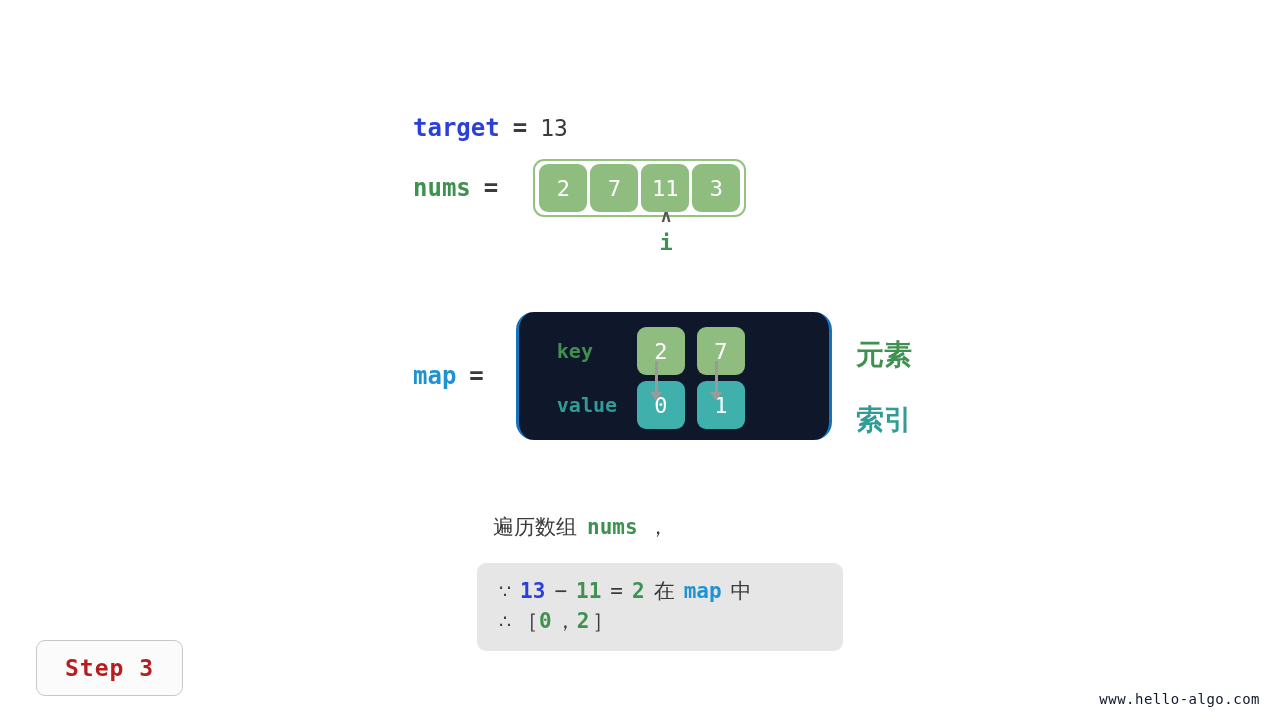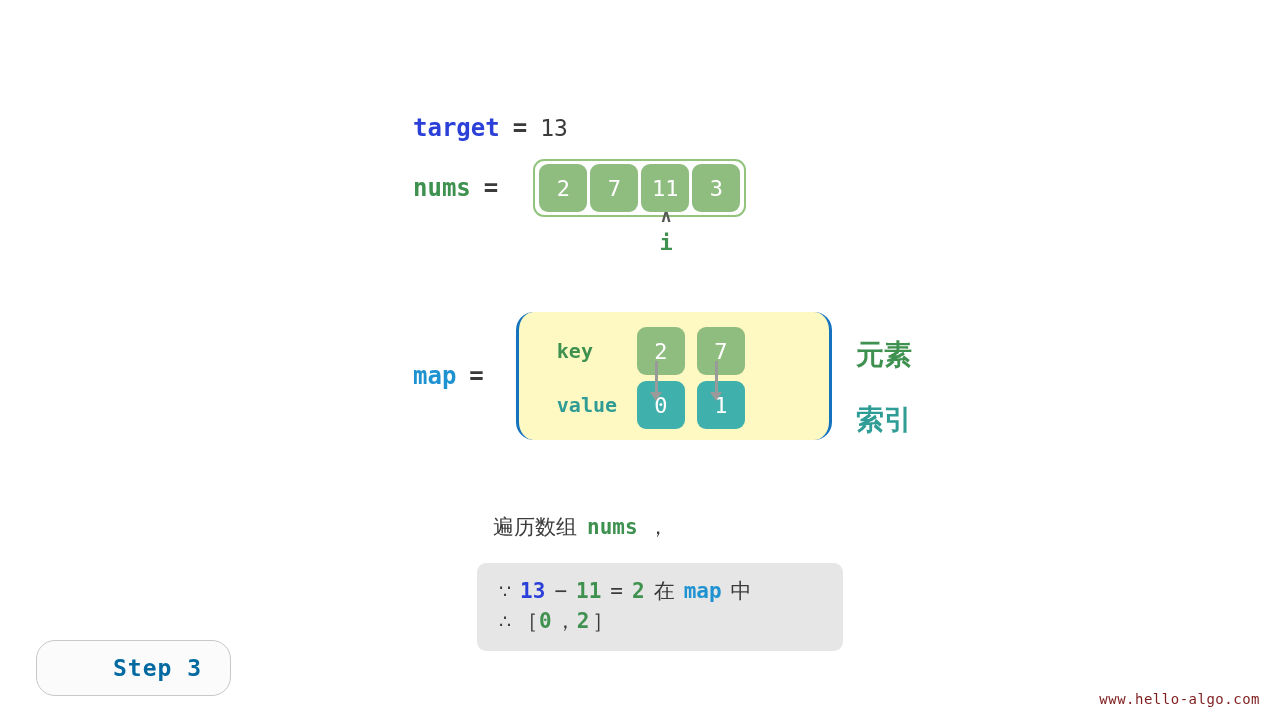--- a/index.html
+++ b/index.html
@@ -93,21 +93,21 @@
     display: flex; align-items: center; gap: 13px;
     font-size: 24px; font-weight: bold;
     height: 132px;
   }
   .var-blue-light { color: #1f93d1; }
 
   #map-box {
     margin-left: 32px;
     width: 310px;
     height: 128px;
-    background: #fef9c3;
+    background: #0f172a;
     border-left: 3px solid #1573be;
     border-right: 3px solid #1573be;
     border-radius: 18px;
     position: relative;
   }
   #map-grid {
     position: absolute;
     left: 38px; top: 14px;
     display: grid;
     grid-template-columns: 80px 52px 8px 52px;
@@ -198,35 +198,34 @@
   .concl-line .op { color: #3b3b3b; font-family: "DejaVu Sans Mono", "Liberation Mono", monospace; }
   .concl-line .map-ref { color: #1f93d1; font-weight: bold;
                          font-family: "DejaVu Sans Mono", "Liberation Mono", monospace; }
   .concl-line .brk { color: #3b3b3b; }
 
   
   #step-badge {
     left: 36px; top: 640px;
     width: 145px; height: 54px;
     border: 1px solid #c8c8c8;
-    border-radius: 19px;
+    border-radius: 9px;
     background: #fbfbfb;
     display: flex; align-items: center; justify-content: center;
     font-size: 23px; font-weight: bold;
-    color: #0369a1;
+    color: #b91c1c;
     letter-spacing: 1px;
     font-family: "DejaVu Sans Mono", "Liberation Mono", monospace;
-    padding-left: 48px;
   }
 
   
   #watermark {
     right: 20px; bottom: 13px;
     font-size: 14px;
-    color: #7f1d1d;
+    color: #0f172a;
     font-family: "DejaVu Sans Mono", "Liberation Mono", monospace;
     letter-spacing: 0.5px;
   }
 </style>
 </head>
 <body>
 
 <div id="target-row" class="abs">
   <span class="var-blue-dark mono">target</span>
   <span class="eq mono">=</span>

